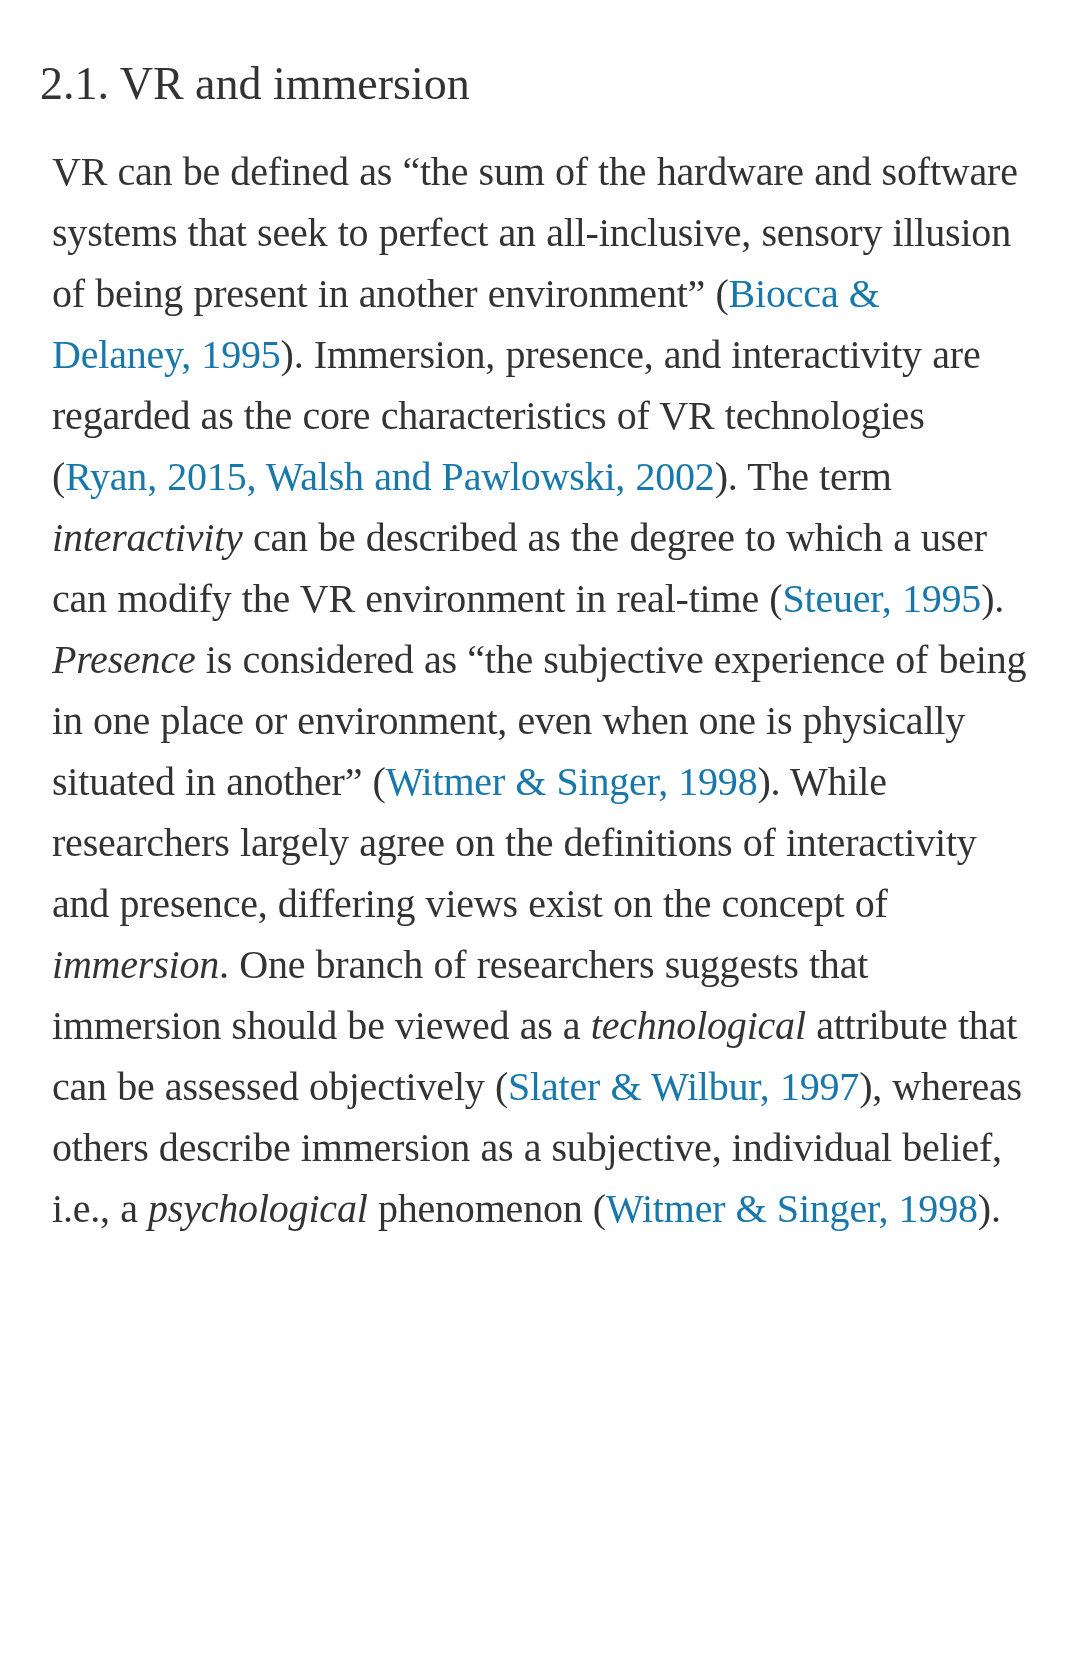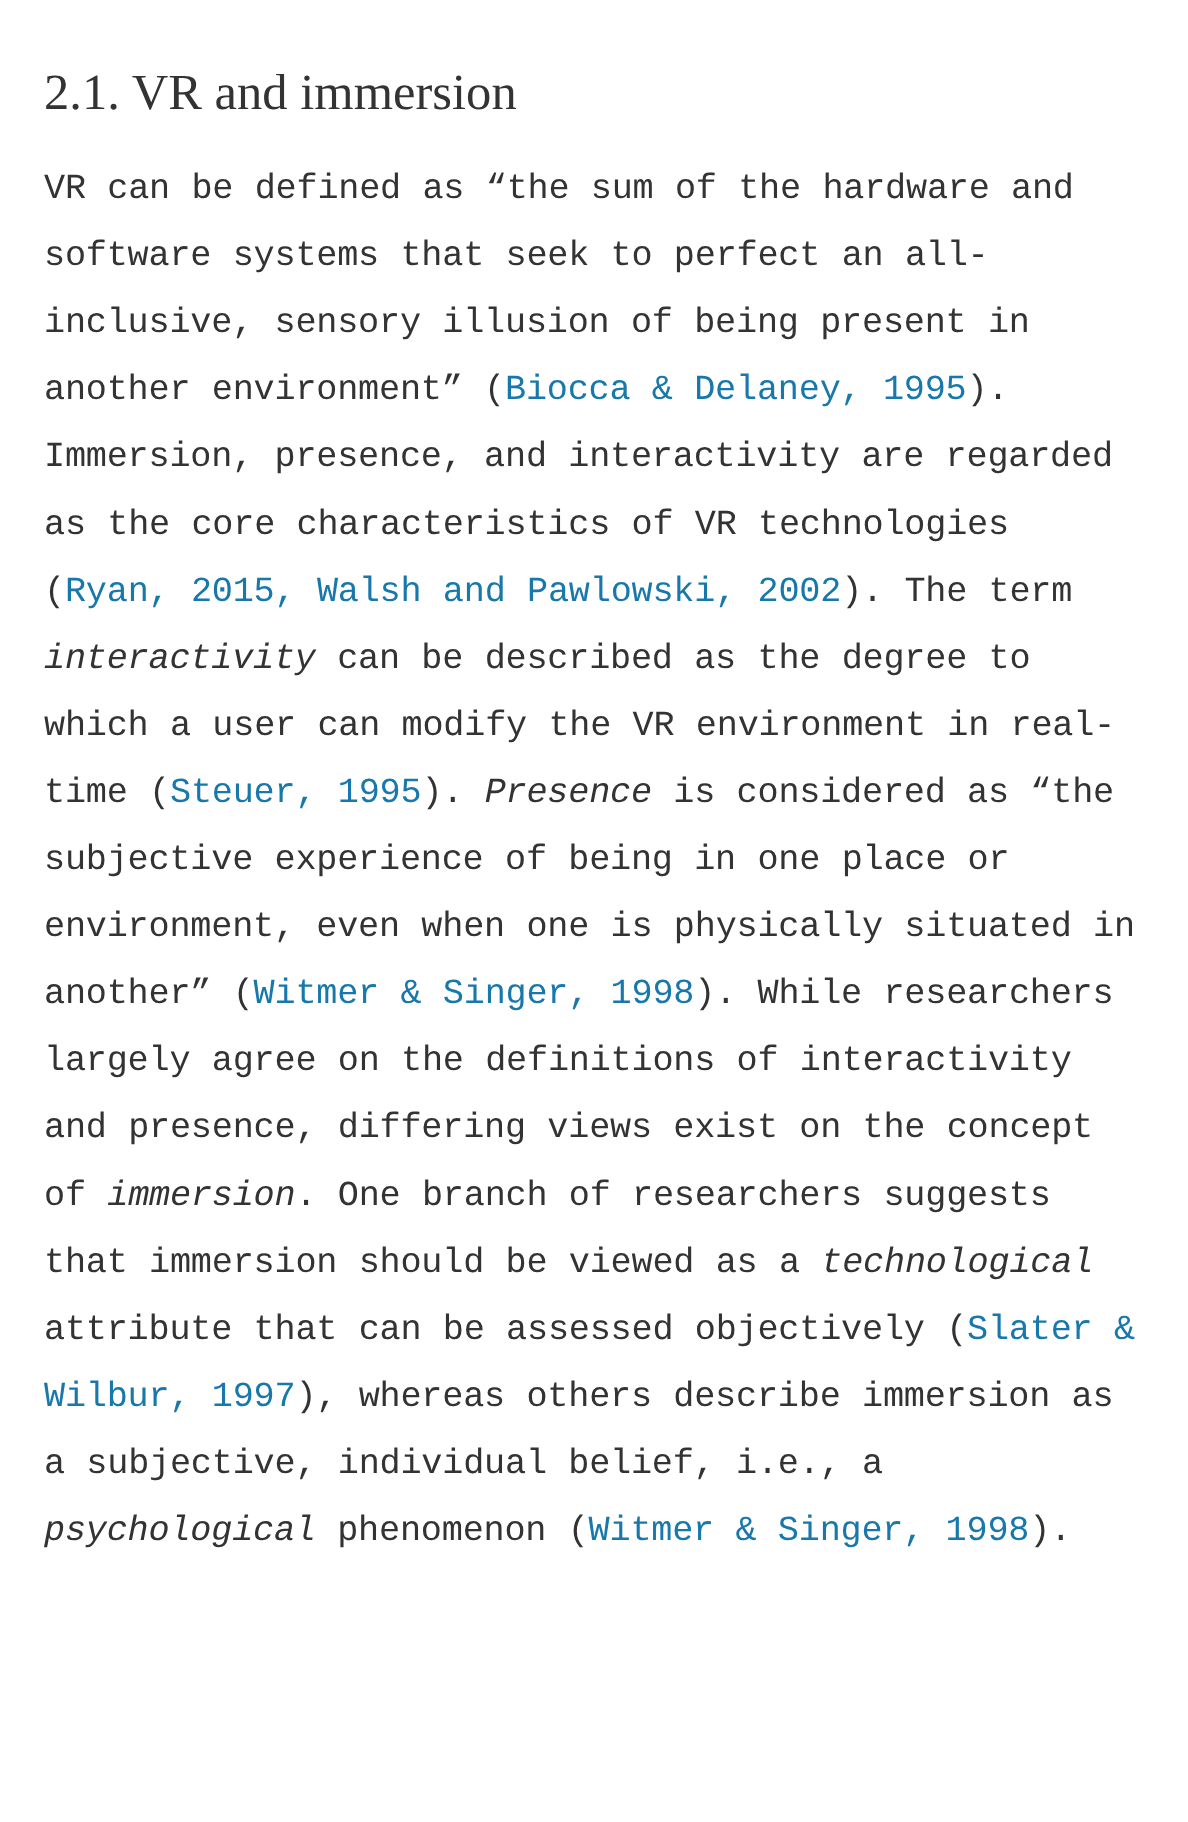--- a/index.html
+++ b/index.html
@@ -21,27 +21,26 @@
   }
   .section-heading {
     font-size: 46px;
     font-weight: 400;
     line-height: 1.2;
     margin: 0 0 30px 0;
     color: var(--text-color, #333333);
     letter-spacing: 0px;
   }
   .section-paragraph {
-    font-size: 32px;
+    font-size: 40px;
     line-height: 61px;
-    margin: 0;
+    margin: 12px;
     max-width: 1000px;
     letter-spacing: -0.2px;
     word-spacing: 0.5px;
-    font-family: Liberation Mono, monospace;
   }
   .cite-link {
     color: var(--link-color, #1878ab);
     text-decoration: none;
     cursor: pointer;
   }
   .cite-sep {
     color: var(--link-color, #1878ab);
   }
   .emphasis {

